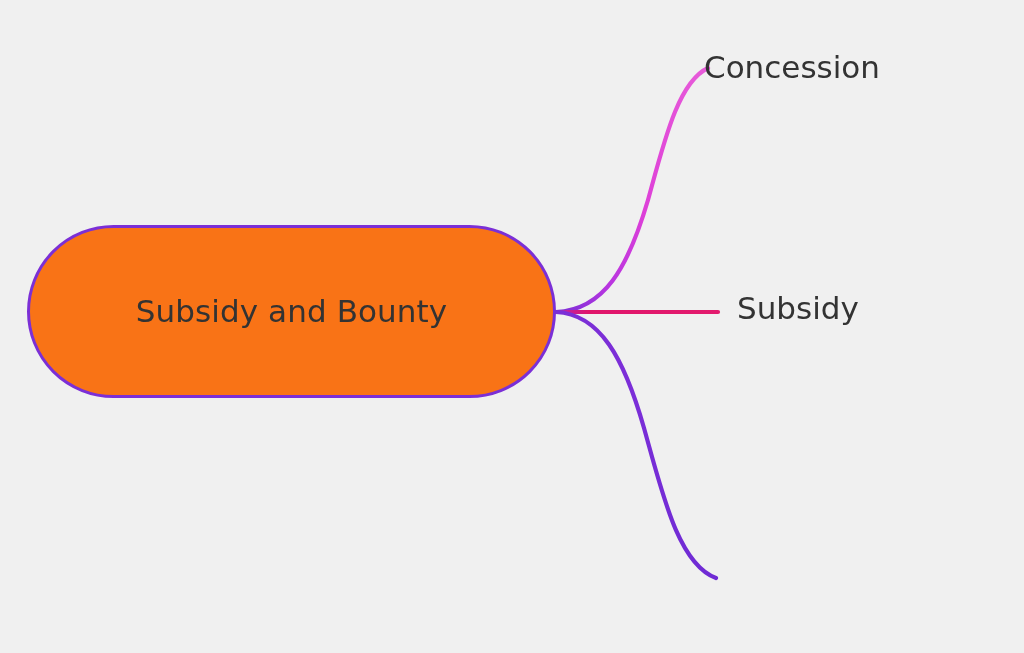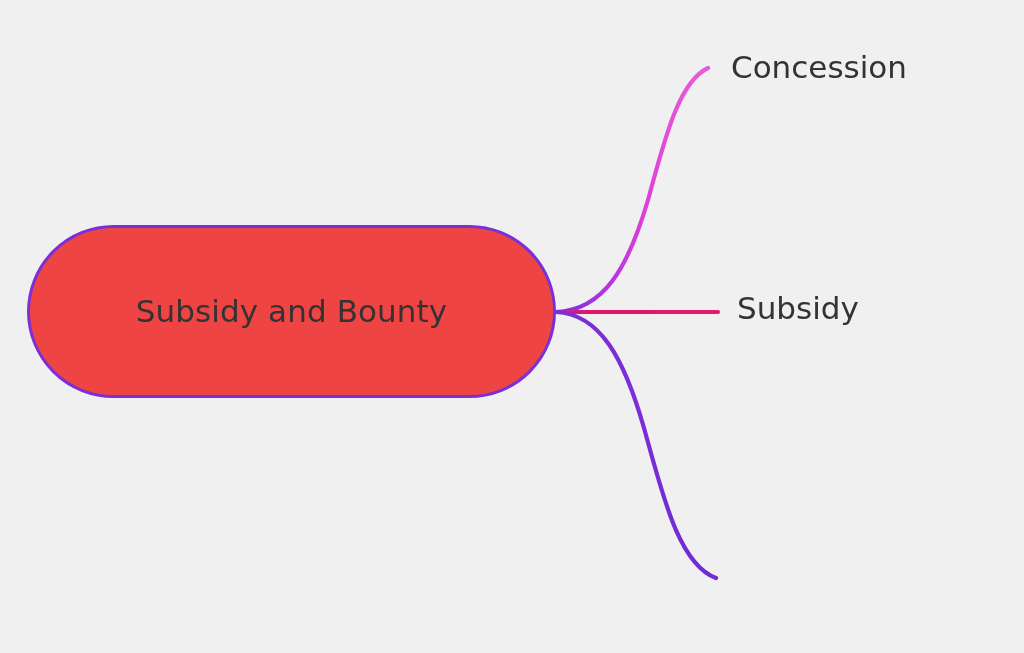--- a/index.html
+++ b/index.html
@@ -28,21 +28,21 @@
   }
   .root-node {
     position: absolute;
     left: 27px;
     top: 225px;
     width: 529px;
     height: 173px;
     box-sizing: border-box;
     border: 3.5px solid #7b2fd6;
     border-radius: 90px;
-    background: #ef4444;
+    background: #f97316;
     display: flex;
     align-items: center;
     justify-content: center;
     z-index: 3;
   }
   .root-node-label {
     font-size: 31px;
     color: #333333;
     letter-spacing: 0.1px;
     white-space: nowrap;
@@ -50,21 +50,21 @@
   }
   .branch-label {
     position: absolute;
     font-size: 31px;
     color: #333333;
     white-space: nowrap;
     line-height: 1;
     z-index: 3;
   }
   #label-concession {
-    left: 731px;
+    left: 704px;
     top: 52px;
   }
   #label-subsidy {
     left: 737px;
     top: 293px;
     text-align: right;
   }
   #label-bounty {
     left: 739px;
     top: 560px;

